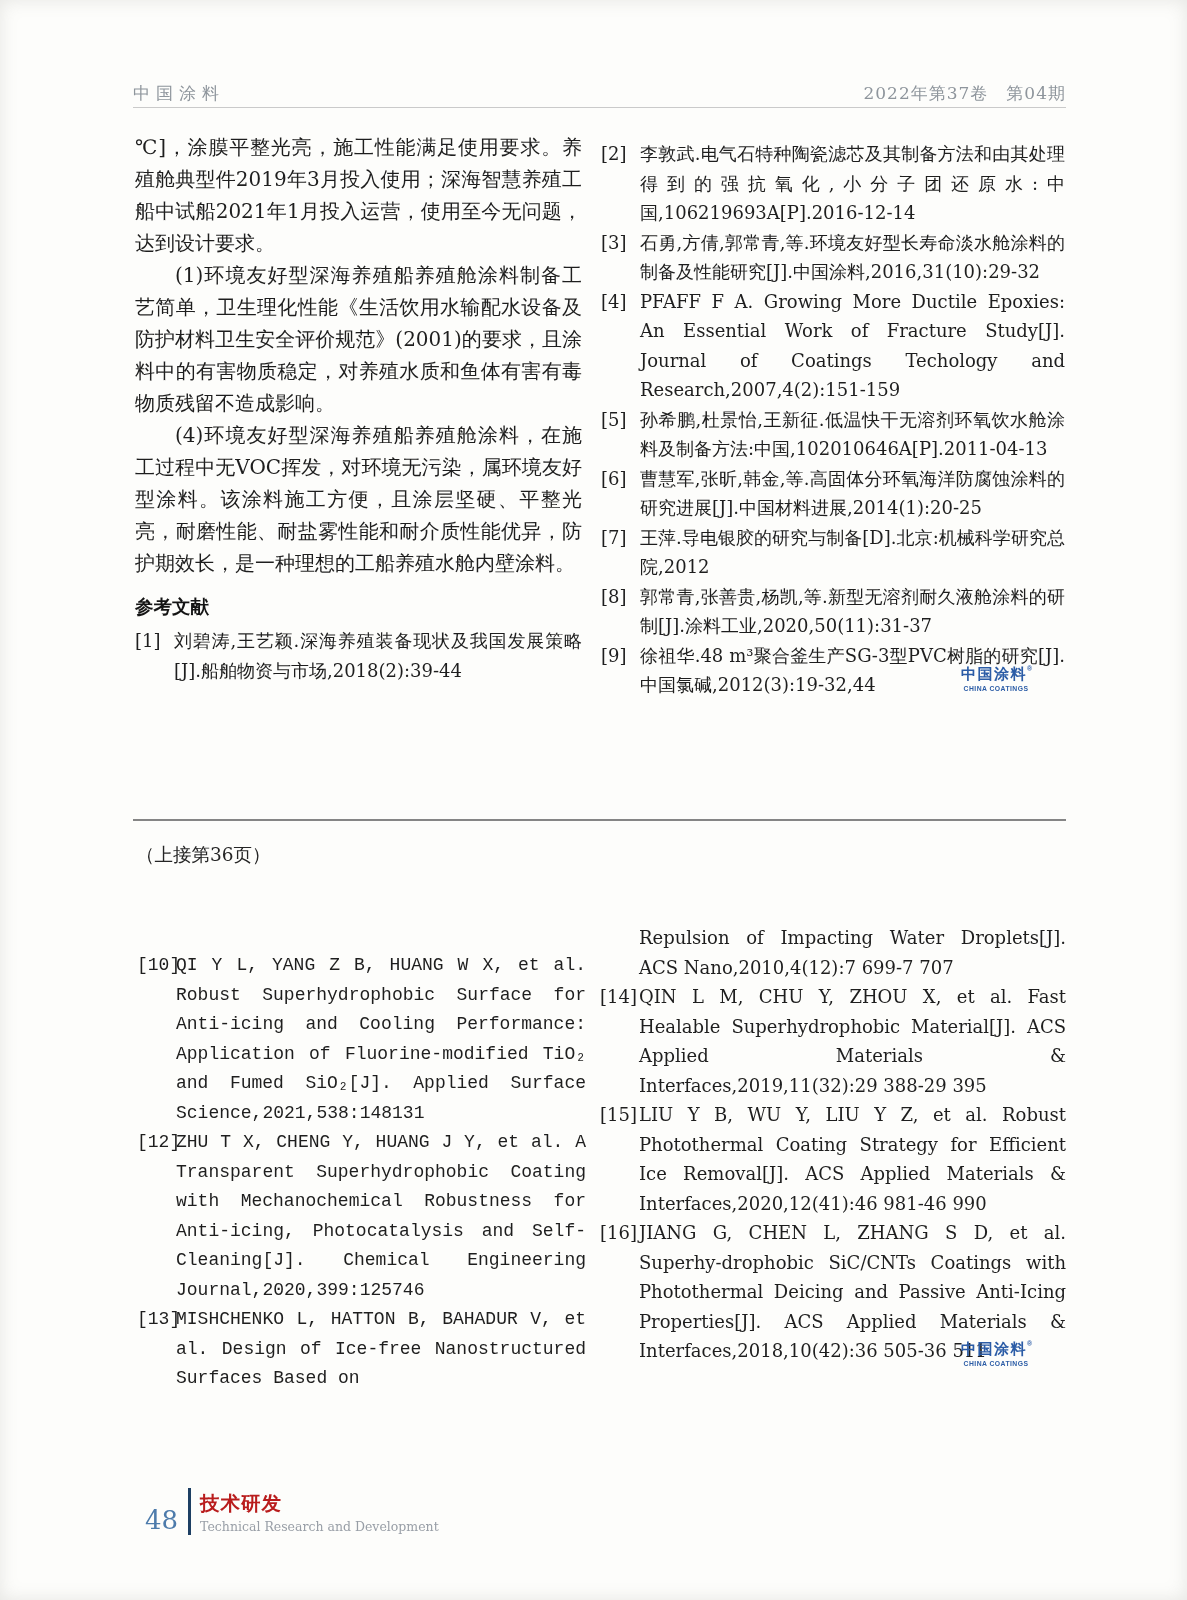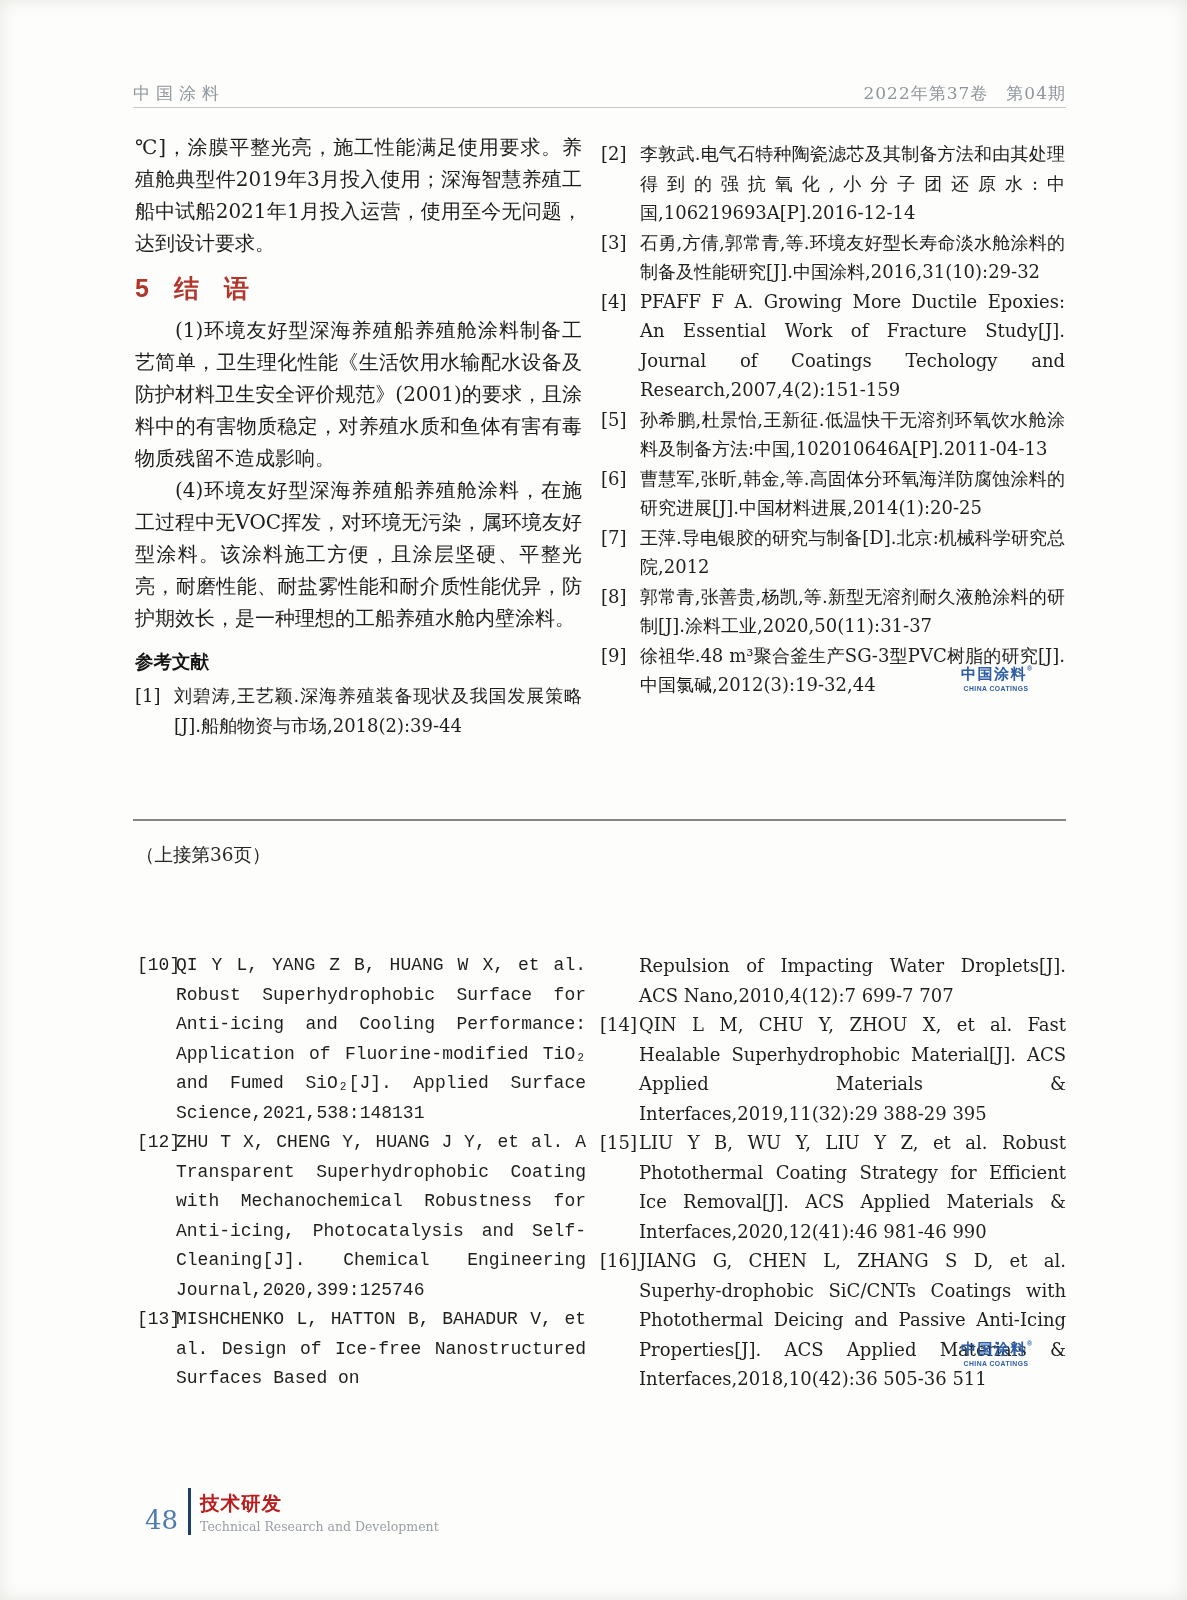--- a/index.html
+++ b/index.html
@@ -17,21 +17,21 @@
   .header .journal { letter-spacing:6px; }
   .header .issue { letter-spacing:1px; }
   .rule { position:absolute; left:133px; width:933px; }
   .header-rule { top:107px; height:1px; background:#cacaca; }
   .mid-rule { top:819px; height:2px; background:#858585; }
   
   .col { position:absolute; }
   .upper-left  { top:131px; left:135px; width:447px; }
   .upper-right { top:139px; left:601px; width:464px; }
   .lower-left  { top:951px; left:137px; width:449px;font-family:Liberation Mono, monospace; }
-  .lower-right { top:951px; left:600px; width:466px; }
+  .lower-right { top:923px; left:600px; width:466px; }
   
   .body-p { margin:0; font-size:20px; line-height:32px; text-align:justify; }
   .body-p.indent { text-indent:2em; }
   .section-heading {
     margin:13px 0 9px 0; font-size:25px; font-weight:bold; color:#b0352a;
     font-family:"Liberation Sans","DejaVu Sans",sans-serif;
   }
   .refs-title { margin:15px 0 7px 0; text-align:left; font-weight:bold;
     font-size:18.5px; color:#141414;
     font-family:"Liberation Sans","DejaVu Sans",sans-serif; }
@@ -68,21 +68,20 @@
 <div class="page">
 
   <div class="header">
     <span class="journal">中国涂料</span>
     <span class="issue">2022年第37卷　第04期</span>
   </div>
   <div class="rule header-rule"></div>
 
   <div class="col upper-left">
     <p class="body-p">℃]，涂膜平整光亮，施工性能满足使用要求。养殖舱典型件2019年3月投入使用；深海智慧养殖工船中试船2021年1月投入运营，使用至今无问题，达到设计要求。</p>
-    <h2 class="section-heading">5　结　语</h2>
     <p class="body-p indent">(1)环境友好型深海养殖船养殖舱涂料制备工艺简单，卫生理化性能《生活饮用水输配水设备及防护材料卫生安全评价规范》(2001)的要求，且涂料中的有害物质稳定，对养殖水质和鱼体有害有毒物质残留不造成影响。</p>
     <p class="body-p indent">(4)环境友好型深海养殖船养殖舱涂料，在施工过程中无VOC挥发，对环境无污染，属环境友好型涂料。该涂料施工方便，且涂层坚硬、平整光亮，耐磨性能、耐盐雾性能和耐介质性能优异，防护期效长，是一种理想的工船养殖水舱内壁涂料。</p>
     <div class="refs-title">参考文献</div>
     <div class="ref">
       <span class="ref-num">[1]</span>
       <span class="ref-text">刘碧涛,王艺颖.深海养殖装备现状及我国发展策略[J].船舶物资与市场,2018(2):39-44</span>
     </div>
   </div>
 
   <div class="col upper-right">

